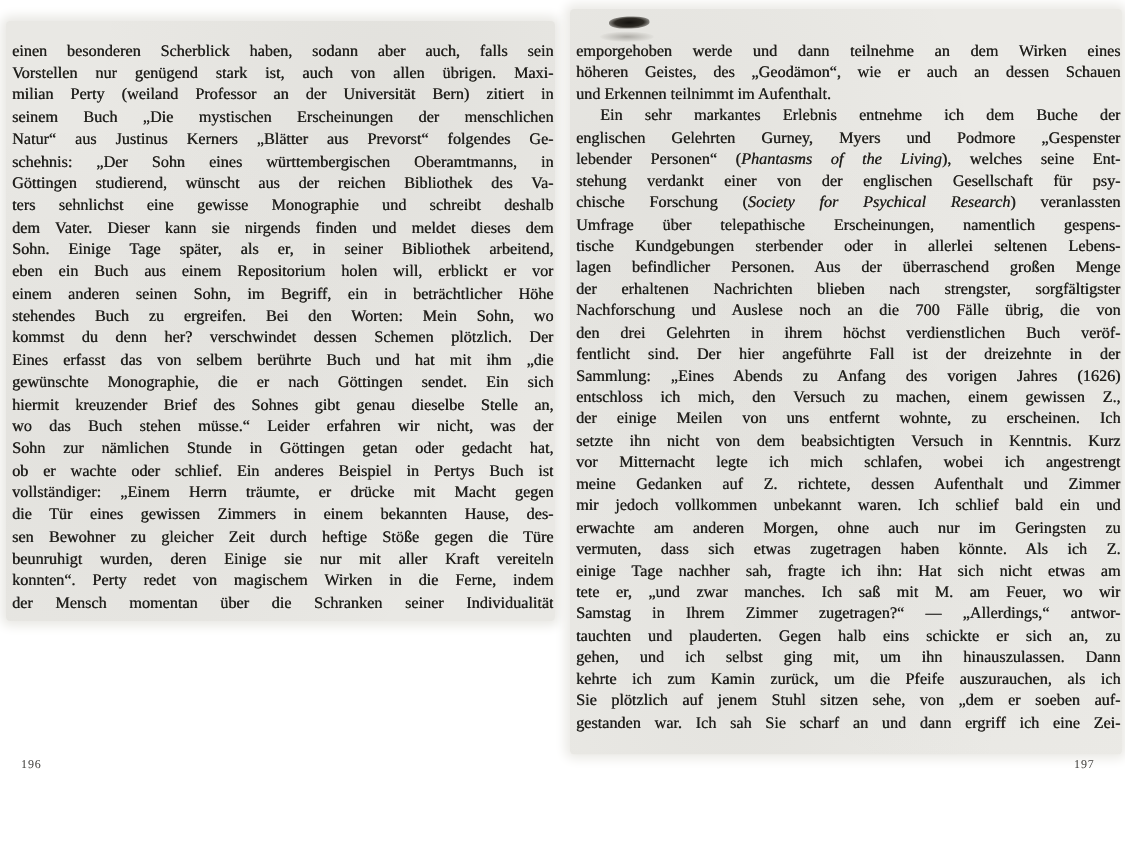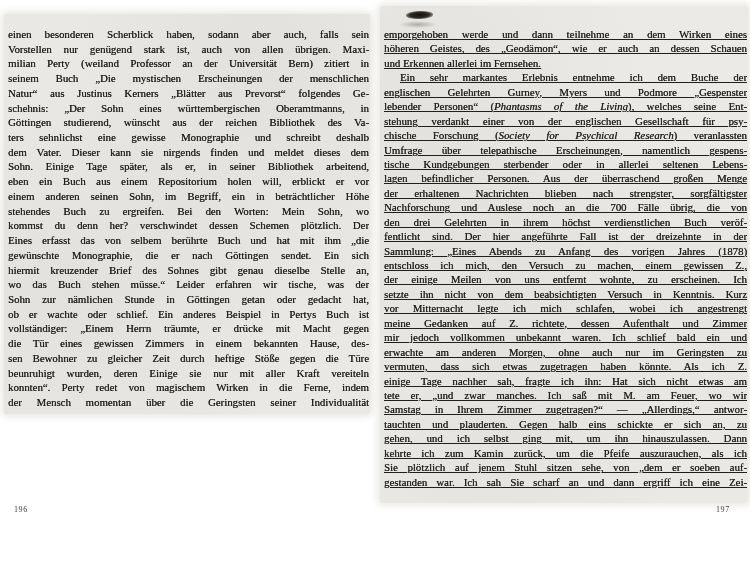--- a/index.html
+++ b/index.html
@@ -39,21 +39,21 @@
     text-shadow:0.25px 0 0 #3a3935;
   }
   .tb-left  { left:8px;   top:27px; width:361px; }
   .tb-right { left:384px; top:27px; width:363px; }
   .line {
     height:14.72px; line-height:14.72px;
     overflow:hidden;
     text-align:justify;
     text-align-last:justify;
   }
-  .tb-right .line { height:14.45px; line-height:14.45px;text-decoration:underline; }
+  .tb-right .line { height:14.45px; line-height:14.45px; }
   .line.end { text-align-last:auto; }
   .line.indent { text-indent:16px; }
   .line i { font-style:italic; }
   .page-number {
     position:absolute;
     font-size:8px; color:#3c3b38; letter-spacing:0.6px;
   }
   .pn-left  { left:14px;  top:505px; }
   .pn-right { left:716px; top:505px; }
   .smudge-a {
@@ -86,54 +86,54 @@
         <div class="line">ters sehnlichst eine gewisse Monographie und schreibt deshalb</div>
         <div class="line">dem Vater. Dieser kann sie nirgends finden und meldet dieses dem</div>
         <div class="line">Sohn. Einige Tage später, als er, in seiner Bibliothek arbeitend,</div>
         <div class="line">eben ein Buch aus einem Repositorium holen will, erblickt er vor</div>
         <div class="line">einem anderen seinen Sohn, im Begriff, ein in beträchtlicher Höhe</div>
         <div class="line">stehendes Buch zu ergreifen. Bei den Worten: Mein Sohn, wo</div>
         <div class="line">kommst du denn her? verschwindet dessen Schemen plötzlich. Der</div>
         <div class="line">Eines erfasst das von selbem berührte Buch und hat mit ihm „die</div>
         <div class="line">gewünschte Monographie, die er nach Göttingen sendet. Ein sich</div>
         <div class="line">hiermit kreuzender Brief des Sohnes gibt genau dieselbe Stelle an,</div>
-        <div class="line">wo das Buch stehen müsse.“ Leider erfahren wir tische, was der</div>
+        <div class="line">wo das Buch stehen müsse.“ Leider erfahren wir nicht, was der</div>
         <div class="line">Sohn zur nämlichen Stunde in Göttingen getan oder gedacht hat,</div>
         <div class="line">ob er wachte oder schlief. Ein anderes Beispiel in Pertys Buch ist</div>
         <div class="line">vollständiger: „Einem Herrn träumte, er drücke mit Macht gegen</div>
         <div class="line">die Tür eines gewissen Zimmers in einem bekannten Hause, des-</div>
         <div class="line">sen Bewohner zu gleicher Zeit durch heftige Stöße gegen die Türe</div>
         <div class="line">beunruhigt wurden, deren Einige sie nur mit aller Kraft vereiteln</div>
         <div class="line">konnten“. Perty redet von magischem Wirken in die Ferne, indem</div>
-        <div class="line">der Mensch momentan über die Geringsten seiner Individualität</div>
+        <div class="line">der Mensch momentan über die Schranken seiner Individualität</div>
       </div>
     <div class="page-number pn-left">196</div>
   </div>
 
   <div>
     <div class="page-bg bg-right"></div>
     <div class="smudge-b"></div>
     <div class="smudge-a"></div>
     <div class="text-block tb-right">
         <div class="line">emporgehoben werde und dann teilnehme an dem Wirken eines</div>
         <div class="line">höheren Geistes, des „Geodämon“, wie er auch an dessen Schauen</div>
-        <div class="line end">und Erkennen allerlei im Fernsehen.</div>
+        <div class="line end">und Erkennen teilnimmt im Aufenthalt.</div>
         <div class="line indent">Ein sehr markantes Erlebnis entnehme ich dem Buche der</div>
         <div class="line">englischen Gelehrten Gurney, Myers und Podmore „Gespenster</div>
         <div class="line">lebender Personen“ (<i>Phantasms of the Living</i>), welches seine Ent-</div>
         <div class="line">stehung verdankt einer von der englischen Gesellschaft für psy-</div>
         <div class="line">chische Forschung (<i>Society for Psychical Research</i>) veranlassten</div>
         <div class="line">Umfrage über telepathische Erscheinungen, namentlich gespens-</div>
         <div class="line">tische Kundgebungen sterbender oder in allerlei seltenen Lebens-</div>
         <div class="line">lagen befindlicher Personen. Aus der überraschend großen Menge</div>
         <div class="line">der erhaltenen Nachrichten blieben nach strengster, sorgfältigster</div>
         <div class="line">Nachforschung und Auslese noch an die 700 Fälle übrig, die von</div>
         <div class="line">den drei Gelehrten in ihrem höchst verdienstlichen Buch veröf-</div>
         <div class="line">fentlicht sind. Der hier angeführte Fall ist der dreizehnte in der</div>
-        <div class="line">Sammlung: „Eines Abends zu Anfang des vorigen Jahres (1878)</div>
+        <div class="line">Sammlung: „Eines Abends zu Anfang des vorigen Jahres (1626)</div>
         <div class="line">entschloss ich mich, den Versuch zu machen, einem gewissen Z.,</div>
         <div class="line">der einige Meilen von uns entfernt wohnte, zu erscheinen. Ich</div>
         <div class="line">setzte ihn nicht von dem beabsichtigten Versuch in Kenntnis. Kurz</div>
         <div class="line">vor Mitternacht legte ich mich schlafen, wobei ich angestrengt</div>
         <div class="line">meine Gedanken auf Z. richtete, dessen Aufenthalt und Zimmer</div>
         <div class="line">mir jedoch vollkommen unbekannt waren. Ich schlief bald ein und</div>
         <div class="line">erwachte am anderen Morgen, ohne auch nur im Geringsten zu</div>
         <div class="line">vermuten, dass sich etwas zugetragen haben könnte. Als ich Z.</div>
         <div class="line">einige Tage nachher sah, fragte ich ihn: Hat sich nicht etwas am</div>
         <div class="line">tete er, „und zwar manches. Ich saß mit M. am Feuer, wo wir</div>

